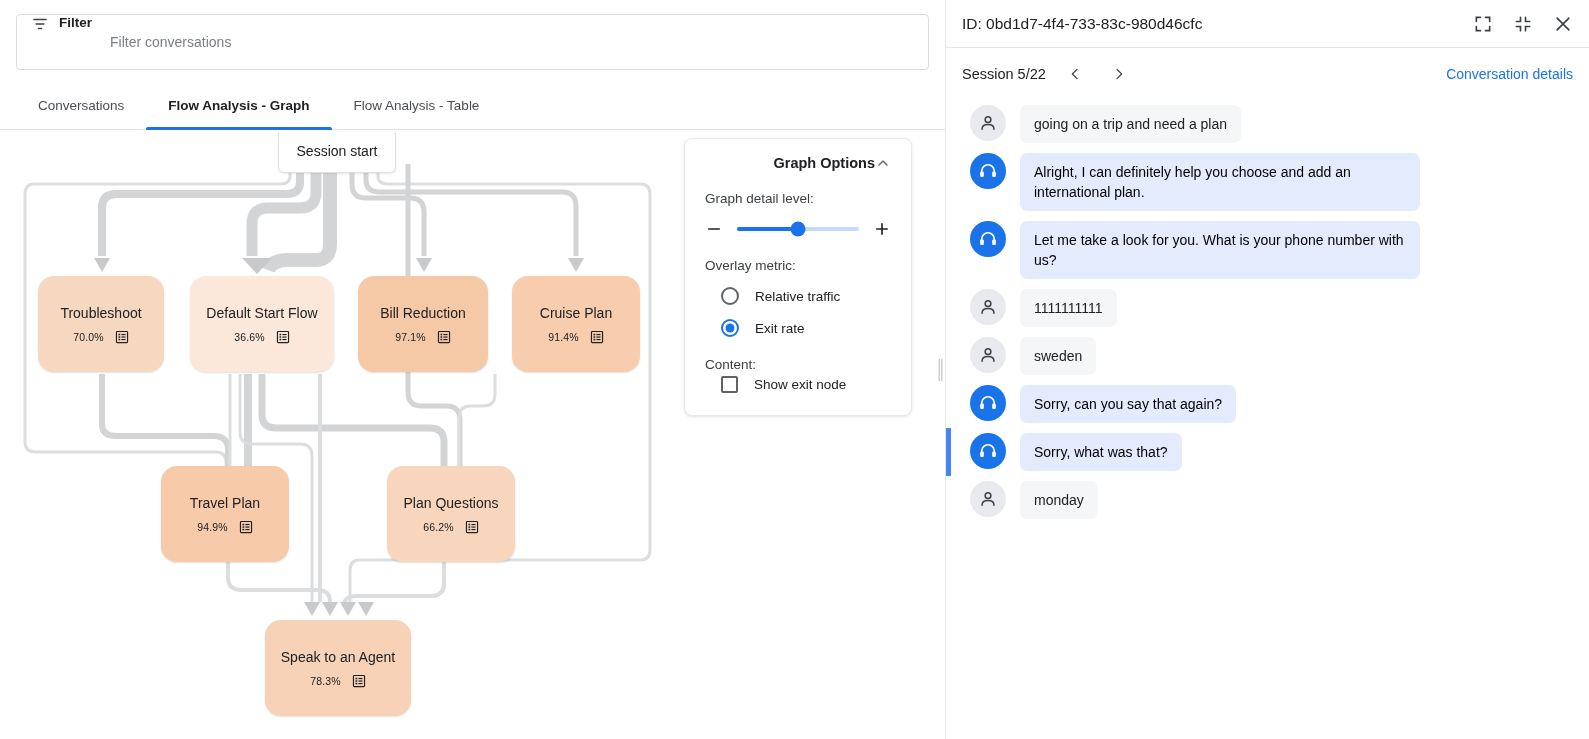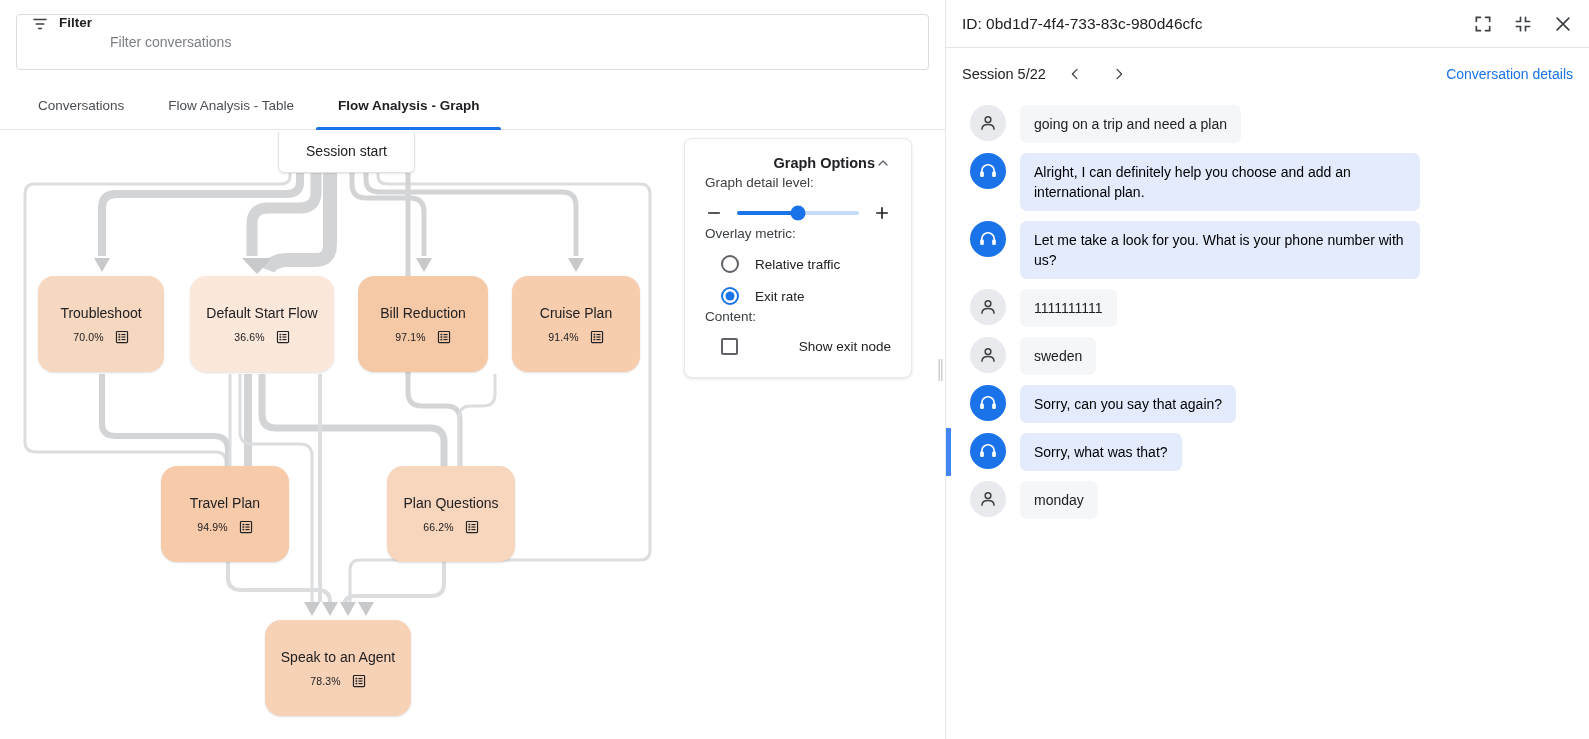--- a/index.html
+++ b/index.html
@@ -107,21 +107,21 @@
     background: #fff;
     border: 1px solid #e8e9ea;
     border-radius: 8px;
     box-shadow: 0 1px 3px rgba(60,64,67,.14);
     padding: 16px 20px 22px 20px;
     z-index: 5;
   }
   .go-head { display: flex; align-items: center; justify-content: flex-end; }
   .go-title { font-size: 14.5px; font-weight: bold; color: #202124; }
   .chev { width: 16px; height: 16px; cursor: pointer; display:block; }
-  .go-sub { font-size: 13.5px; color: #3c4043; margin-top: 4px; }
+  .go-sub { font-size: 13.5px; color: #3c4043; margin-top: 20px; }
 
   .slider-row { display: flex; align-items: center; margin-top: 14px; gap: 14px; }
   .sbtn { width: 18px; height: 18px; cursor: pointer; display:block; flex:none; }
   .slider-track {
     position: relative; flex: 1; height: 4px;
     background: #c6dafc; border-radius: 2px; cursor: pointer;
   }
   .slider-fill {
     position: absolute; left: 0; top: 0; height: 4px;
     background: #1a73e8; border-radius: 2px;
@@ -139,21 +139,21 @@
     position: relative; background: #fff;
   }
   .radio.checked { border-color: #1a73e8; }
   .radio.checked::after {
     content: ""; position: absolute; left: 50%; top: 50%;
     width: 9px; height: 9px; border-radius: 50%; background: #1a73e8;
     transform: translate(-50%, -50%);
   }
   .radio-label { font-size: 13.5px; color: #202124; }
 
-  .check-row { display: flex; align-items: center; margin-top: 14px; padding-left: 16px; cursor: pointer; justify-content: space-between; }
+  .check-row { display: flex; align-items: center; margin-top: 4px; padding-left: 16px; cursor: pointer; }
   .checkbox {
     width: 17px; height: 17px; border: 2px solid #5f6368;
     border-radius: 2px; margin-right: 16px; flex: none; background: #fff;
   }
   .check-label { font-size: 13.5px; color: #202124; }
 
   
   #splitter {
     position: absolute; right: -1px; top: 0; width: 12px; height: 739px;
     display: flex; align-items: center; justify-content: center;
@@ -230,22 +230,22 @@
         <svg class="filter-icon" viewBox="0 0 24 24">
           <path d="M4 6h16M7 12h10M10 18h4" stroke="#3c4043" stroke-width="2" stroke-linecap="round" fill="none"></path>
         </svg>
         <span class="filter-label">Filter</span>
         <input class="filter-input" type="text" placeholder="Filter conversations" style="">
       </div>
     </div>
 
     <div class="tabs">
       <div class="tab">Conversations</div>
+      <div class="tab active">Flow Analysis - Graph</div>
       <div class="tab">Flow Analysis - Table</div>
-      <div class="tab active">Flow Analysis - Graph</div>
     </div>
 
     <div id="graph-canvas">
 
       <svg id="edges" viewBox="0 0 946 607">
         <g fill="none" stroke="#d3d4d6" stroke-linecap="butt">
 
           <path d="M316 32 L316 60 Q316 76 300 76 L268 76 Q252 76 252 92 L252 124" stroke-width="11"></path>
           <path d="M330 32 L330 112 Q330 128 316 128 L288 128 Q272 128 268 138" stroke-width="14"></path>
 
@@ -288,21 +288,21 @@
           <polygon points="240,352 256,352 248,366"></polygon>
           <polygon points="436,352 452,352 444,366"></polygon>
           <polygon points="452,352 468,352 460,366"></polygon>
           <polygon points="304,470 320,470 312,484"></polygon>
           <polygon points="322,470 338,470 330,484"></polygon>
           <polygon points="340,470 356,470 348,484"></polygon>
           <polygon points="358,470 374,470 366,484"></polygon>
         </g>
       </svg>
 
-      <div class="session-start" style="left:278px; top:-3px; width:137px; height:44px;">
+      <div class="session-start" style="left:278px; top:-3px; width:118px; height:44px;">
         <span>Session start</span>
       </div>
 
       <div id="node-list">
           <div class="node" style="left: 38px; top: 144px; width: 126px; height: 96px; background: rgb(246, 215, 191);">
             <div class="node-title">Troubleshoot</div>
             <div class="node-meta">
               <span class="node-pct">70.0%</span>
               <svg class="list-icon" viewBox="0 0 24 24">
                 <rect x="2.5" y="2.5" width="19" height="19" rx="1.5" fill="none" stroke="#202124" stroke-width="2"></rect>

